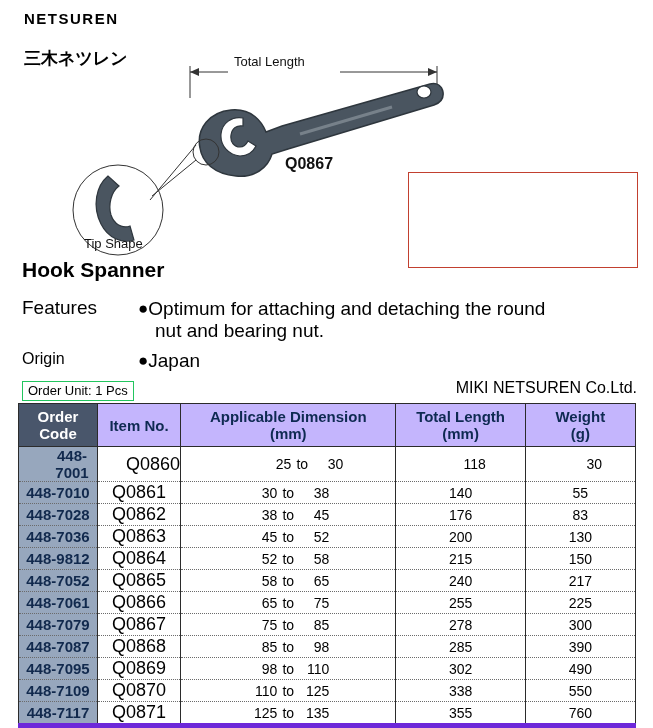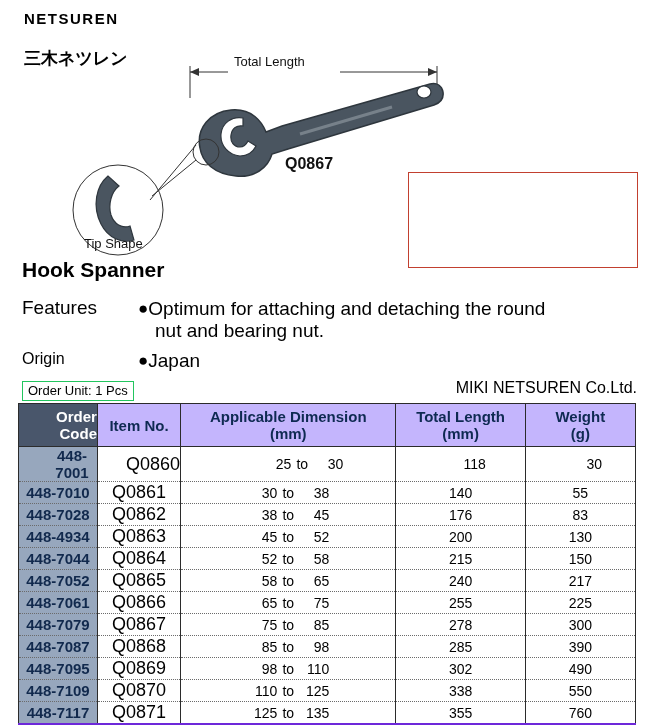--- a/index.html
+++ b/index.html
@@ -151,35 +151,34 @@
     background: #c4b5fd;
     color: #0f2a52;
     font-weight: bold;
     font-size: 15px;
     height: 42px;
     line-height: 17px;
   }
   table.spec thead th.first {
     background: #49566b;
     color: #ffffff;
-    text-align: right;
   }
   table.spec th .sub {
     font-weight: bold;
     font-size: 15px;
   }
   table.spec tbody td {
     height: 21px;
     border-left: 1px solid #2b2b2b;
     border-right: 1px solid #2b2b2b;
     border-top: 1px dotted #6b6b6b;
     border-bottom: 1px dotted #6b6b6b;
   }
   table.spec tbody tr:last-child td {
-    border-bottom: 2px solid #6d28d9;
+    border-bottom: 5px solid #6d28d9;
   }
   table.spec tbody tr:first-child td {
     border-top: 1px solid #2b2b2b;
     padding-left: 28px;
   }
   td.ordercode {
     background: #97a7bd;
     color: #11294d;
     font-weight: bold;
     font-size: 15px;
@@ -332,30 +331,30 @@
     <tr>
       <td class="ordercode">448-7028</td>
       <td class="itemno">Q0862</td>
       <td class="dim">
         <span class="from">38</span><span class="to">to</span><span class="upto">45</span>
       </td>
       <td>176</td>
       <td>83</td>
     </tr>
     <tr>
-      <td class="ordercode">448-4934</td>
+      <td class="ordercode">448-7036</td>
       <td class="itemno">Q0863</td>
       <td class="dim">
         <span class="from">45</span><span class="to">to</span><span class="upto">52</span>
       </td>
       <td>200</td>
       <td>130</td>
     </tr>
     <tr>
-      <td class="ordercode">448-7044</td>
+      <td class="ordercode">448-9812</td>
       <td class="itemno">Q0864</td>
       <td class="dim">
         <span class="from">52</span><span class="to">to</span><span class="upto">58</span>
       </td>
       <td>215</td>
       <td>150</td>
     </tr>
     <tr>
       <td class="ordercode">448-7052</td>
       <td class="itemno">Q0865</td>

